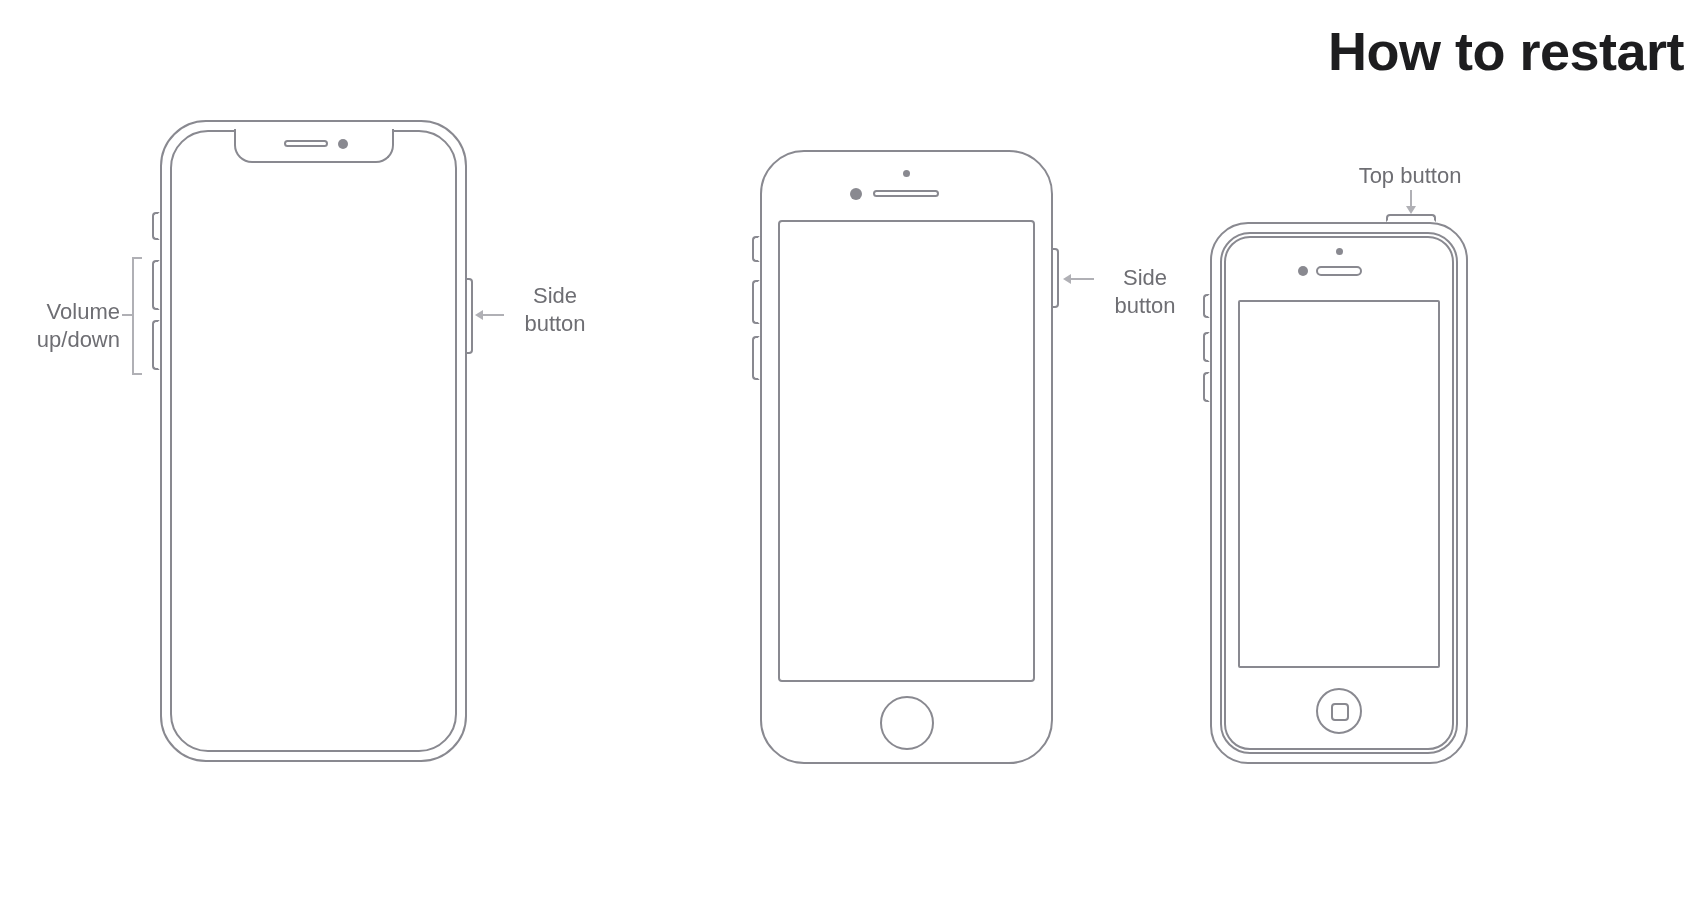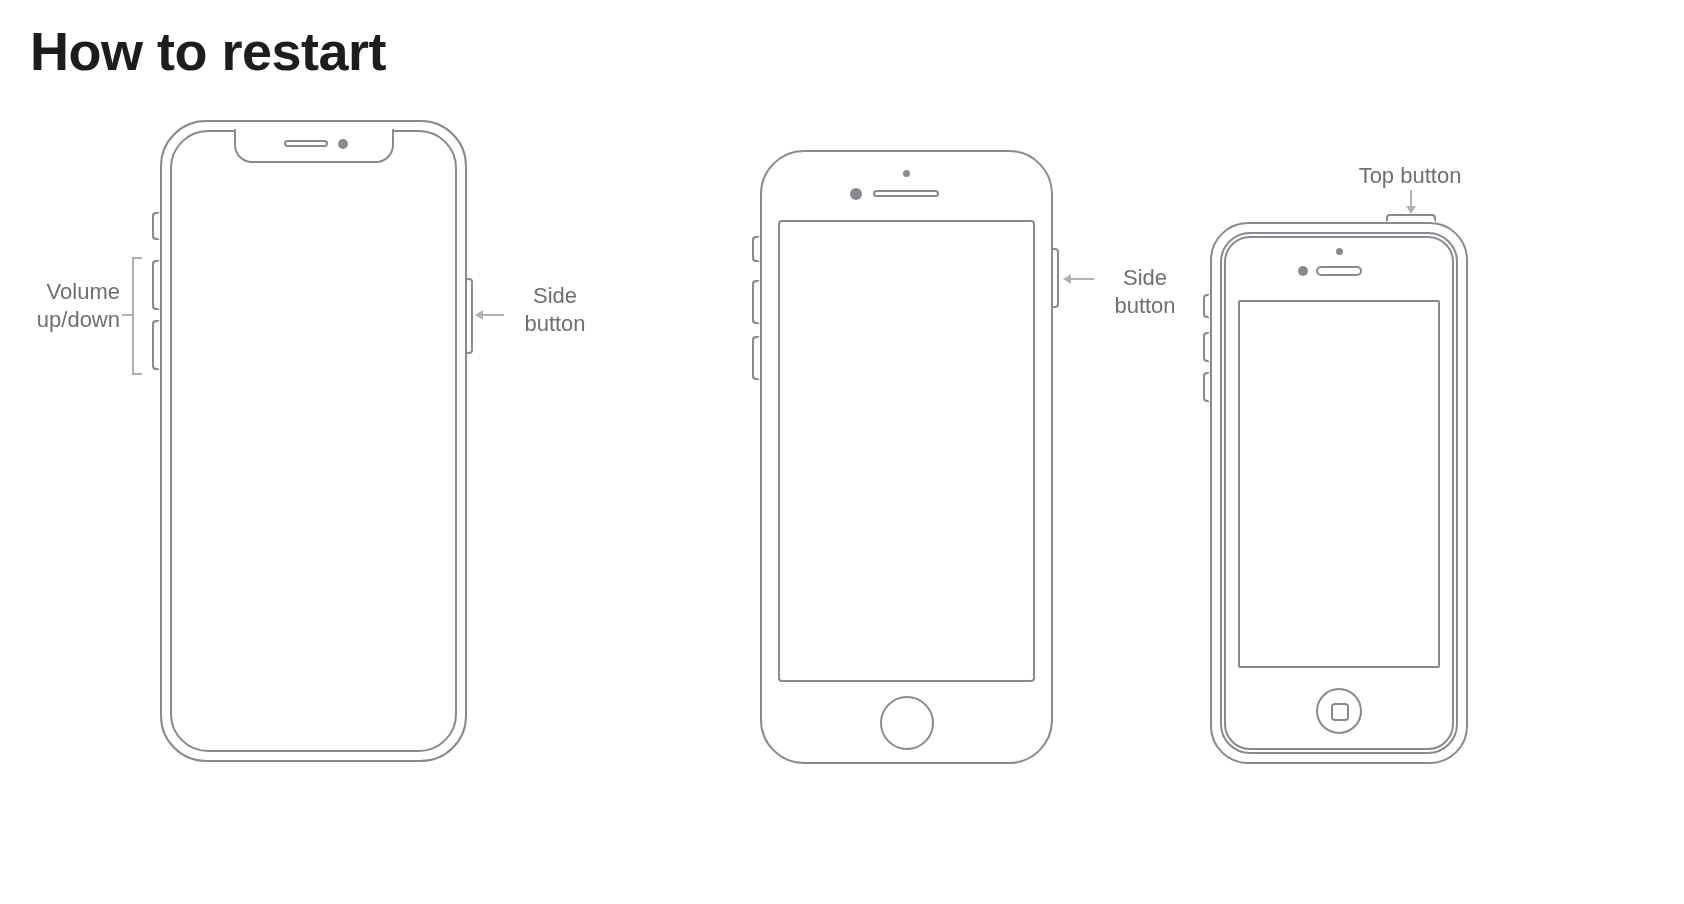--- a/index.html
+++ b/index.html
@@ -11,20 +11,21 @@
     color: #1d1d1f;
     width: 1684px;
     height: 904px;
     overflow: hidden;
   }
   h1.title {
     font-size: 54px;
     font-weight: 600;
     letter-spacing: -0.5px;
     margin: 20px 0 0 30px;
+    text-align: right;
   }
   .stage {
     position: relative;
     width: 1684px;
     height: 820px;
   }
 
   
   .label {
     position: absolute;
@@ -214,21 +215,21 @@
     <div class="bump left" style="left:-8px; top:140px; width:8px; height:50px;"></div>
     <div class="bump left" style="left:-8px; top:200px; width:8px; height:50px;"></div>
     <div class="bump right" style="left:305px; top:158px; width:8px; height:76px;"></div>
     <div class="outer"></div>
     <div class="inner"></div>
     <div class="notch"></div>
     <div class="speaker"></div>
     <div class="cam"></div>
   </div>
 
-  <div class="label left" style="left:10px; top:196px; width:110px; white-space:pre-line;">Volume
+  <div class="label left" style="left:10px; top:216px; width:110px; white-space:pre-line;">Volume
 up/down</div>
   <div class="bracket" style="left:132px; top:175px; width:10px; height:118px;"></div>
   <div class="leader-h" style="left:122px; top:232px; width:10px;"></div>
 
   <div class="label right" style="left:510px; top:200px; width:90px; white-space:pre-line;">Side
 button</div>
   <div class="leader-h" style="left:482px; top:232px; width:22px;"></div>
   <div class="arrow-l" style="left:475px; top:228px;"></div>
 
   <div id="p2" class="phone">

